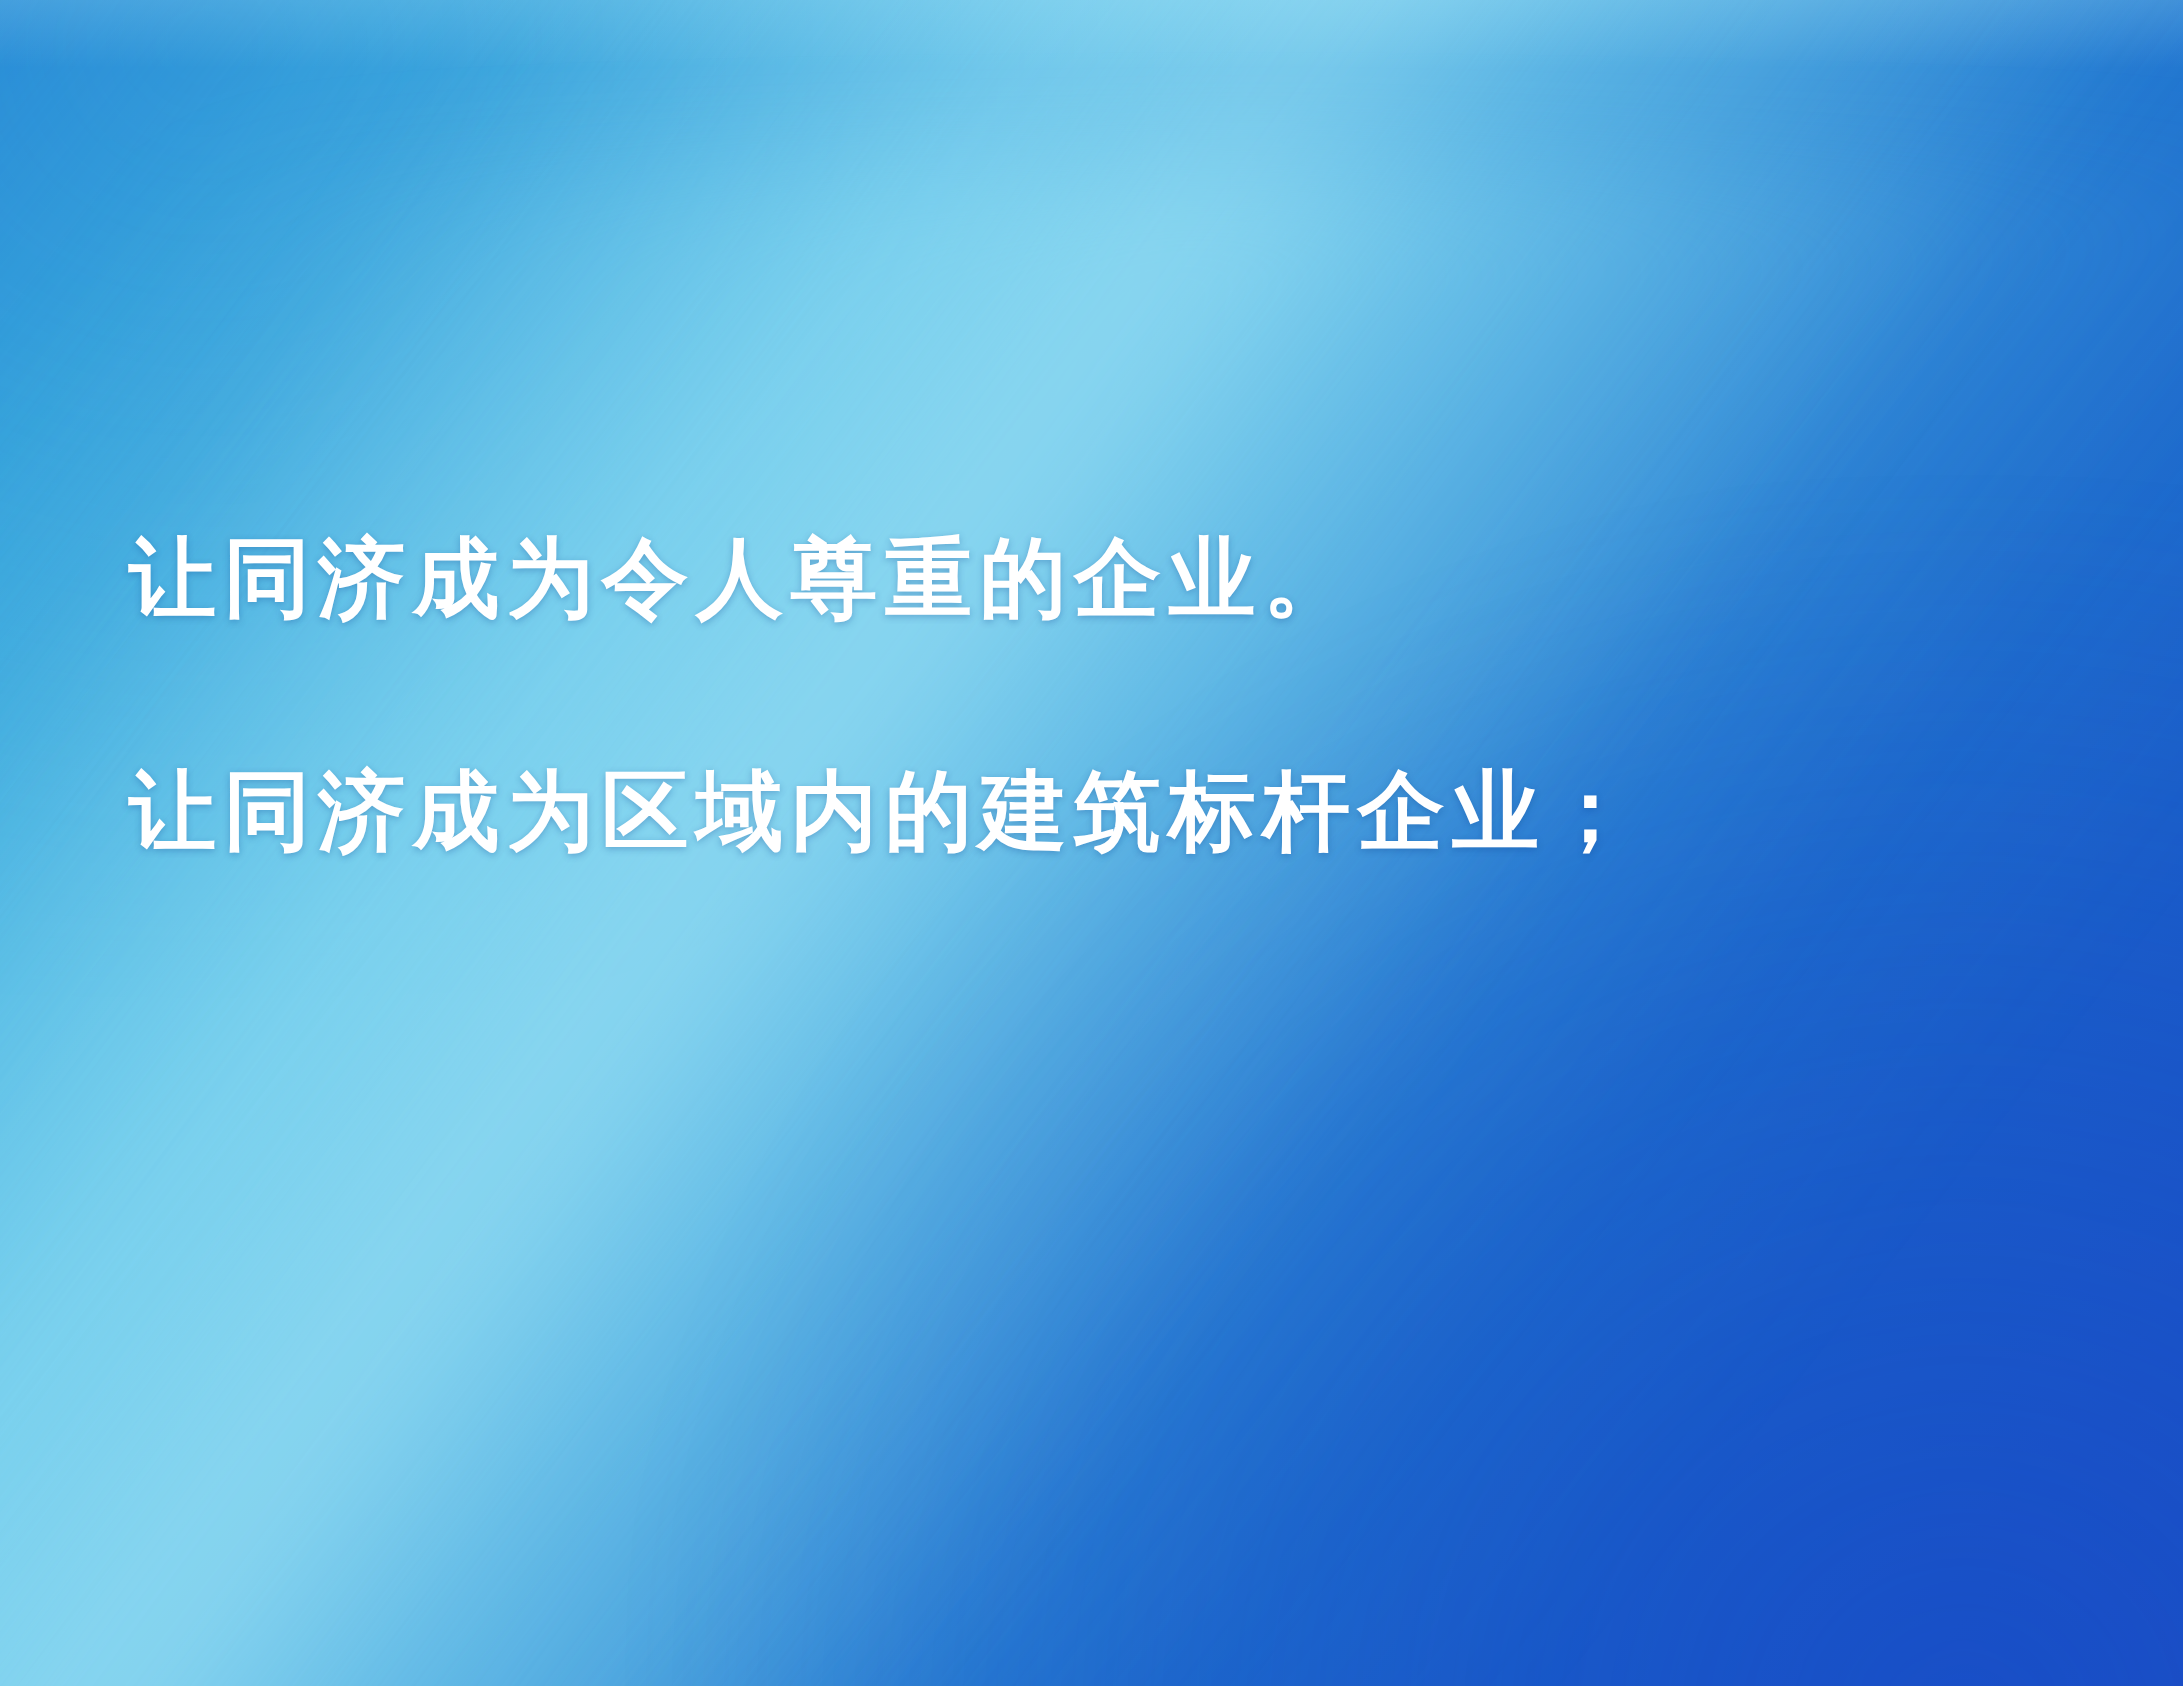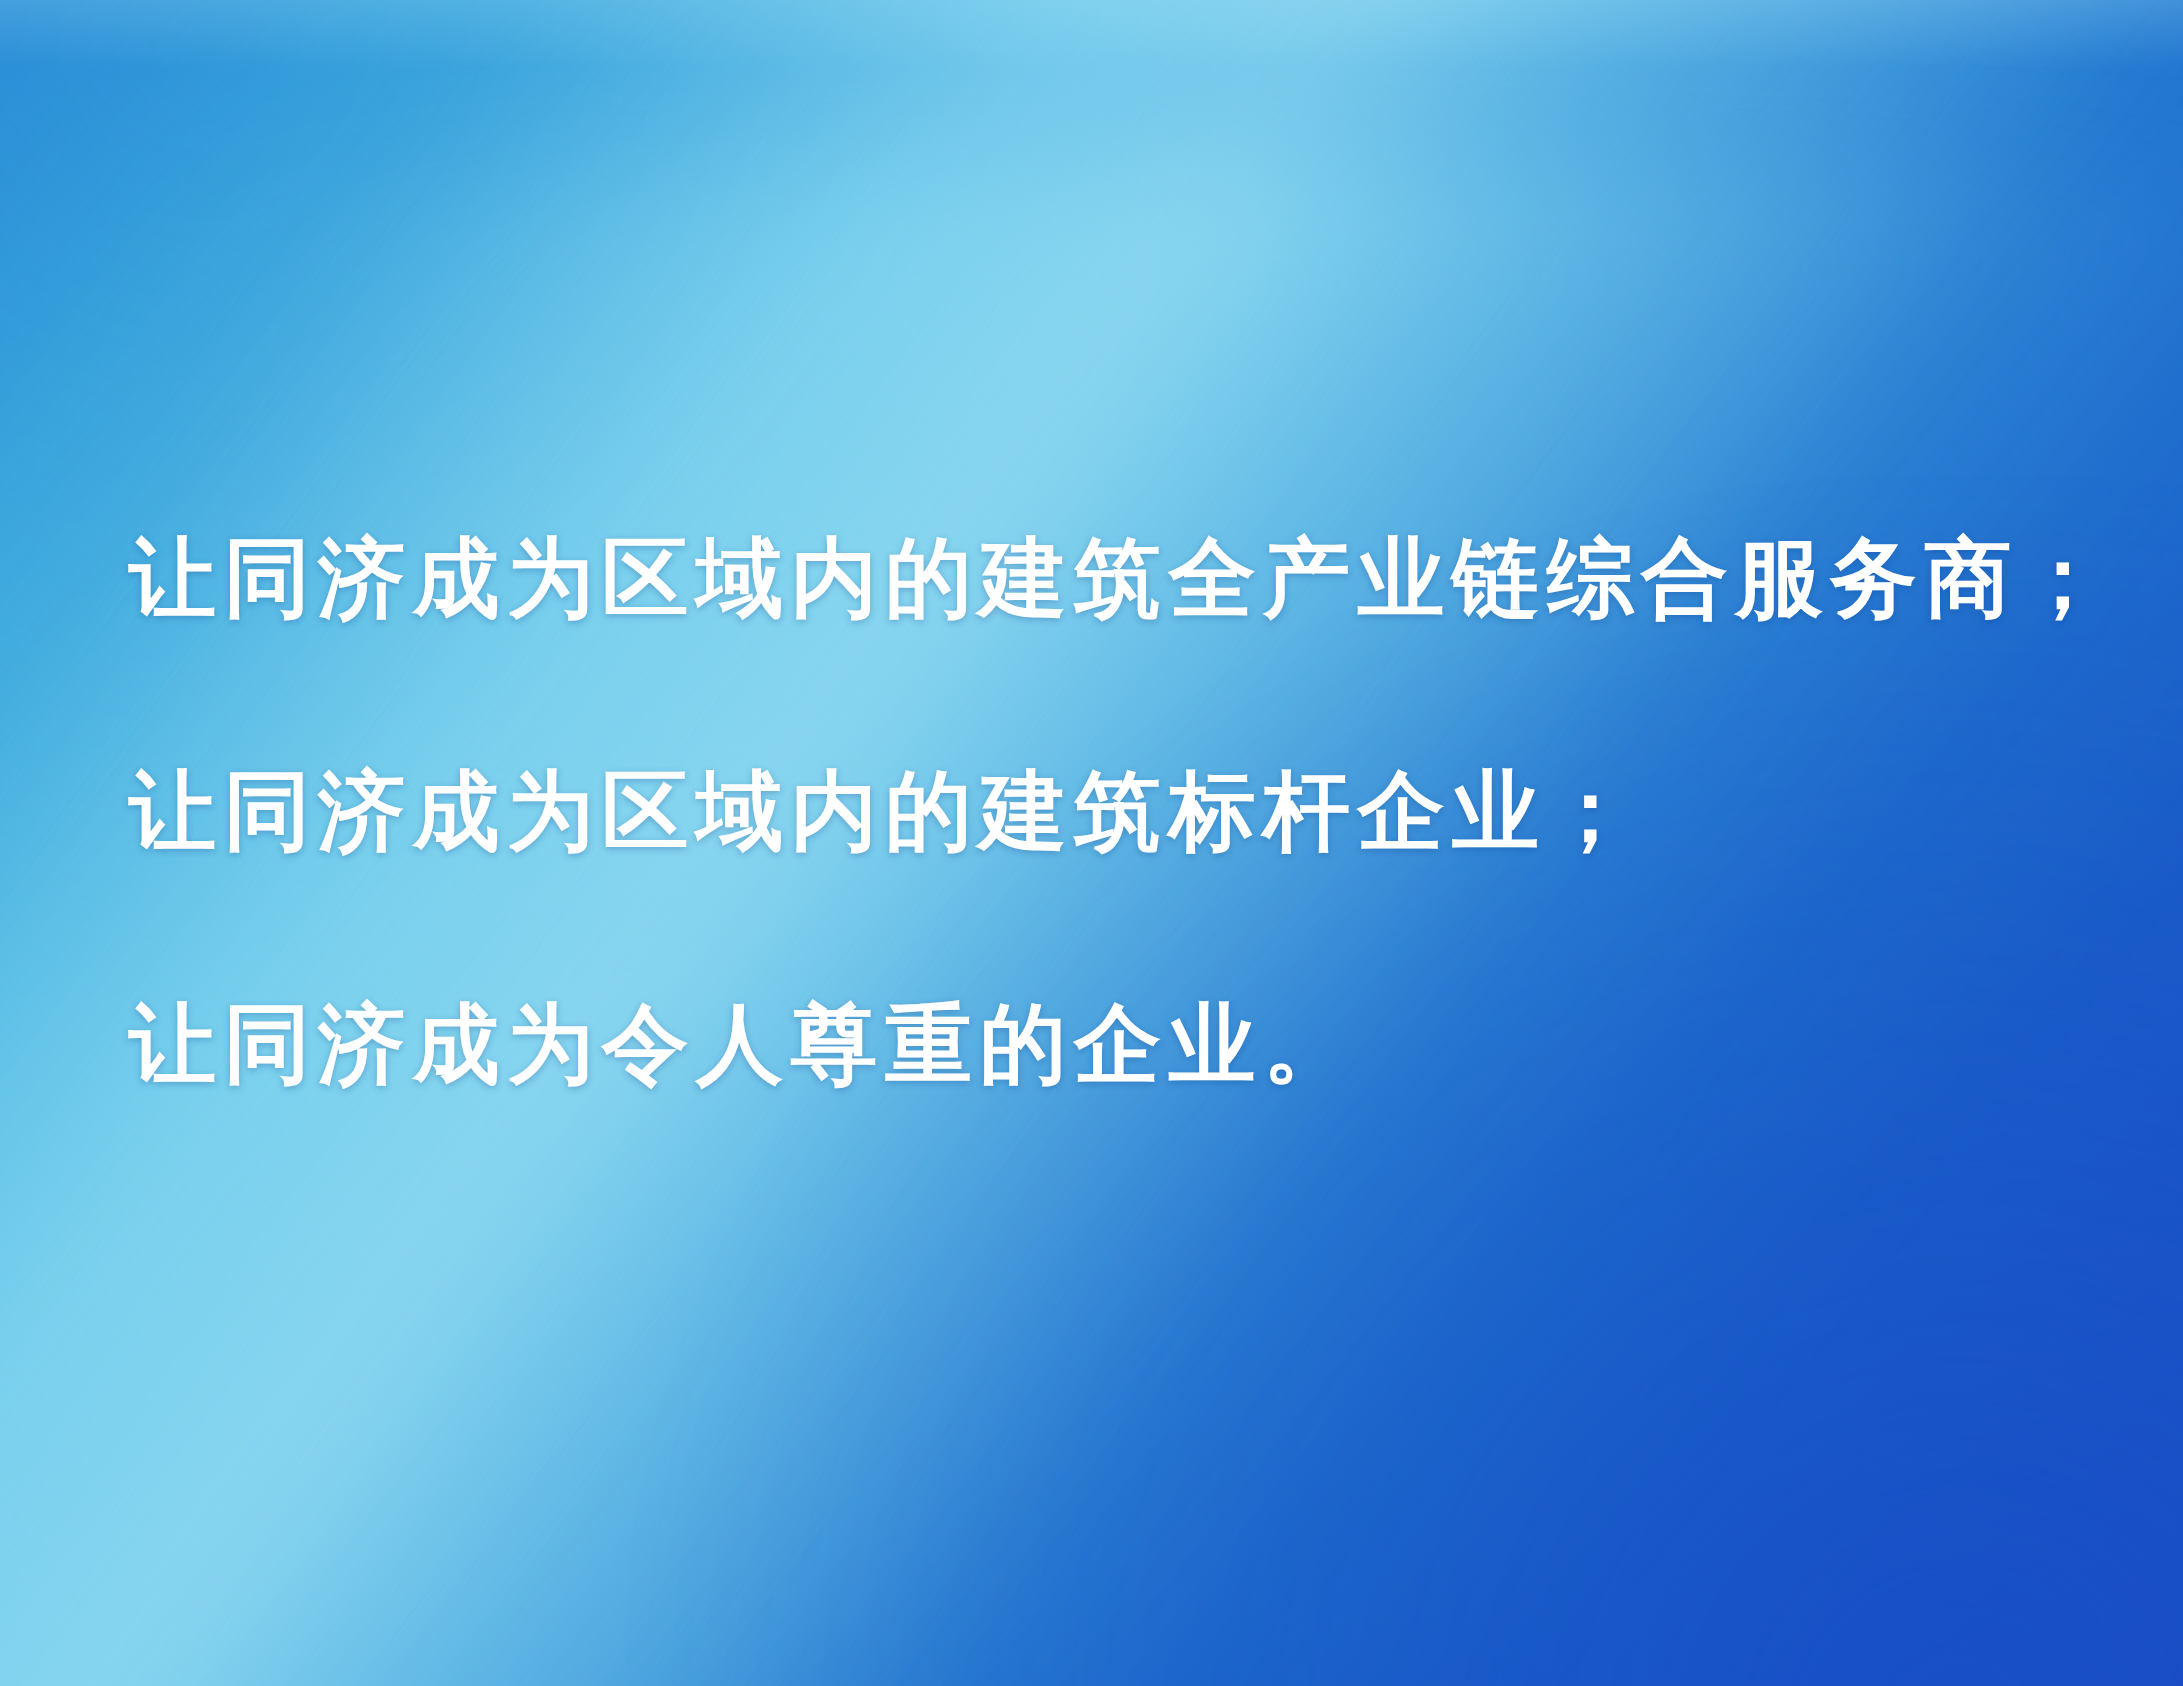--- a/index.html
+++ b/index.html
@@ -157,19 +157,18 @@
 
   <div class="bg-base"></div>
   <div class="bg-corner-tl"></div>
   <div class="bg-band-wide"></div>
   <div class="bg-streak-low"></div>
   <div class="bg-streak-top"></div>
   <div class="bg-corner-br"></div>
   <div class="bg-edge-top"></div>
 
   <div id="text-block">
-    <div class="slide-line">让同济成为区域内的建筑全产业链综合服务商；</div>
+    <div class="slide-line">让同济成为令人尊重的企业。</div>
     <div class="slide-line">让同济成为区域内的建筑标杆企业；</div>
-    <div class="slide-line">让同济成为令人尊重的企业。</div>
   </div>
 
 </div>
 
 
 </body></html>

